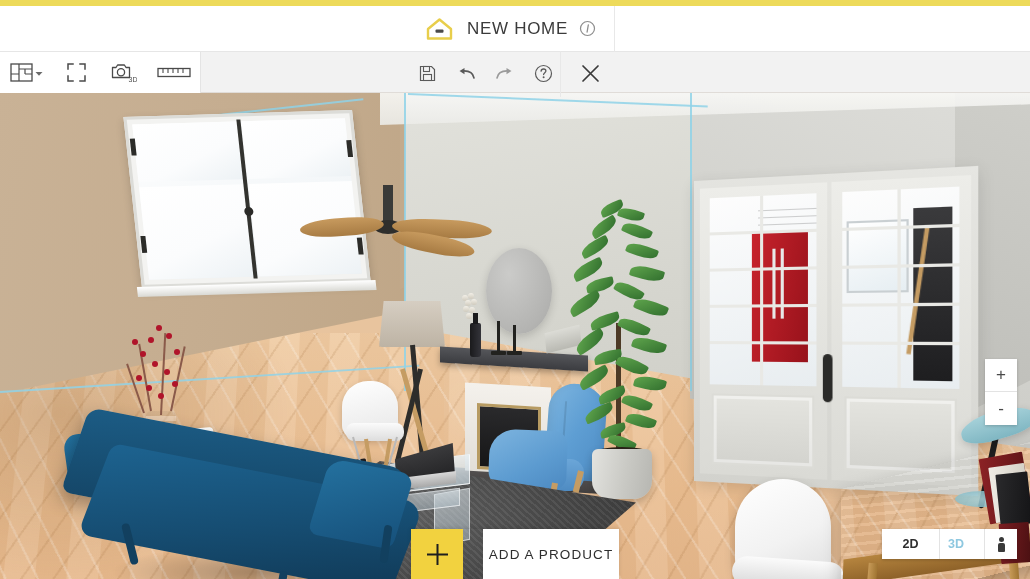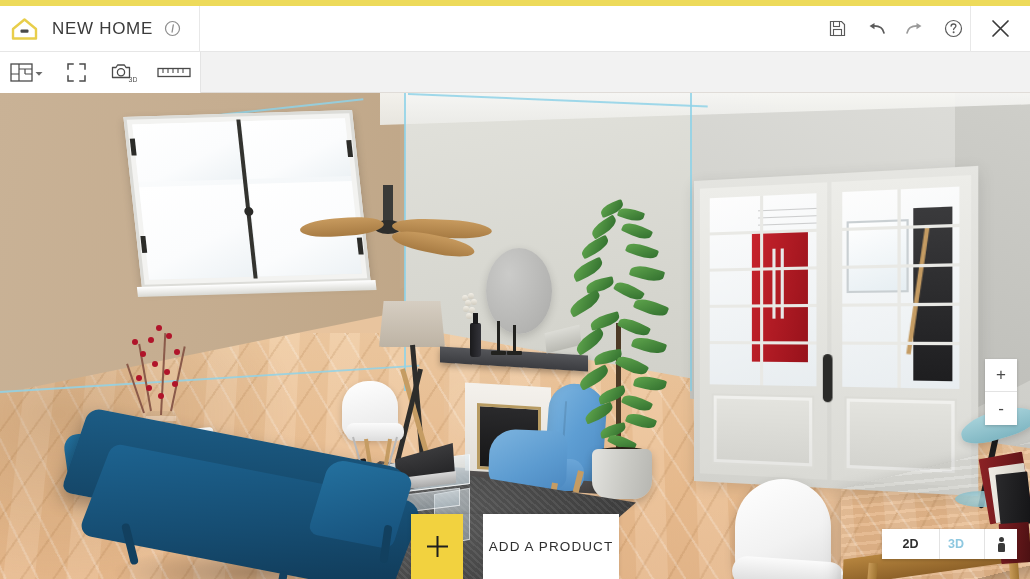--- a/index.html
+++ b/index.html
@@ -11,20 +11,21 @@
   #app { position: relative; width: 1030px; height: 579px; overflow: hidden; }
 
   
   .accent-bar { position: absolute; top: 0; left: 0; width: 1030px; height: 6px; background: #EDDA5A; z-index: 40; }
 
   
   .header {
     position: absolute; top: 6px; left: 0; width: 1030px; height: 46px;
     background: #ffffff; display: flex; align-items: center; z-index: 35;
     border-bottom: 1px solid #e6e6e6;
+    flex-direction: column;
   }
   .hdr-left { display: flex; align-items: center; height: 100%; }
   .logo-btn { width: 48px; height: 46px; display: flex; align-items: center; justify-content: center; }
   .proj-title {
     font-size: 17px; letter-spacing: .7px; color: #3b3b3b; font-weight: 400;
     margin-left: 4px; white-space: nowrap;
   }
   .info-ic { margin-left: 11px; display: flex; align-items: center; }
   .vdiv { width: 1px; height: 46px; background: #e8e8e8; margin-left: 18px; }
   .floor-sel { display: flex; align-items: center; height: 46px; padding: 0 14px 0 16px; cursor: pointer; }
@@ -289,21 +290,21 @@
 
   
   .book { position: absolute; border-radius: 1px; }
 
   
   .soft-shadow { position: absolute; border-radius: 50%;
     background: radial-gradient(ellipse, rgba(0,0,0,.28), rgba(0,0,0,0) 70%); }
 
   
   .cta {
-    position: absolute; left: 411px; bottom: 0; width: 208px; height: 65px; z-index: 30;
+    position: absolute; left: 411px; bottom: 0; width: 208px; height: 50px; z-index: 30;
     display: flex; align-items: stretch; cursor: pointer;
     box-shadow: 0 -1px 4px rgba(0,0,0,.12);
     gap: 20px;
   }
   .cta-plus { width: 52px; background: #F2D23F; display: flex; align-items: center; justify-content: center; }
   .cta-label { flex: 1; background: #FFFFFF; display: flex; align-items: center; justify-content: center;
     font-size: 13.5px; letter-spacing: 1.1px; color: #2E2E2E; font-weight: 400; }
 
   
   .zoomctl {

